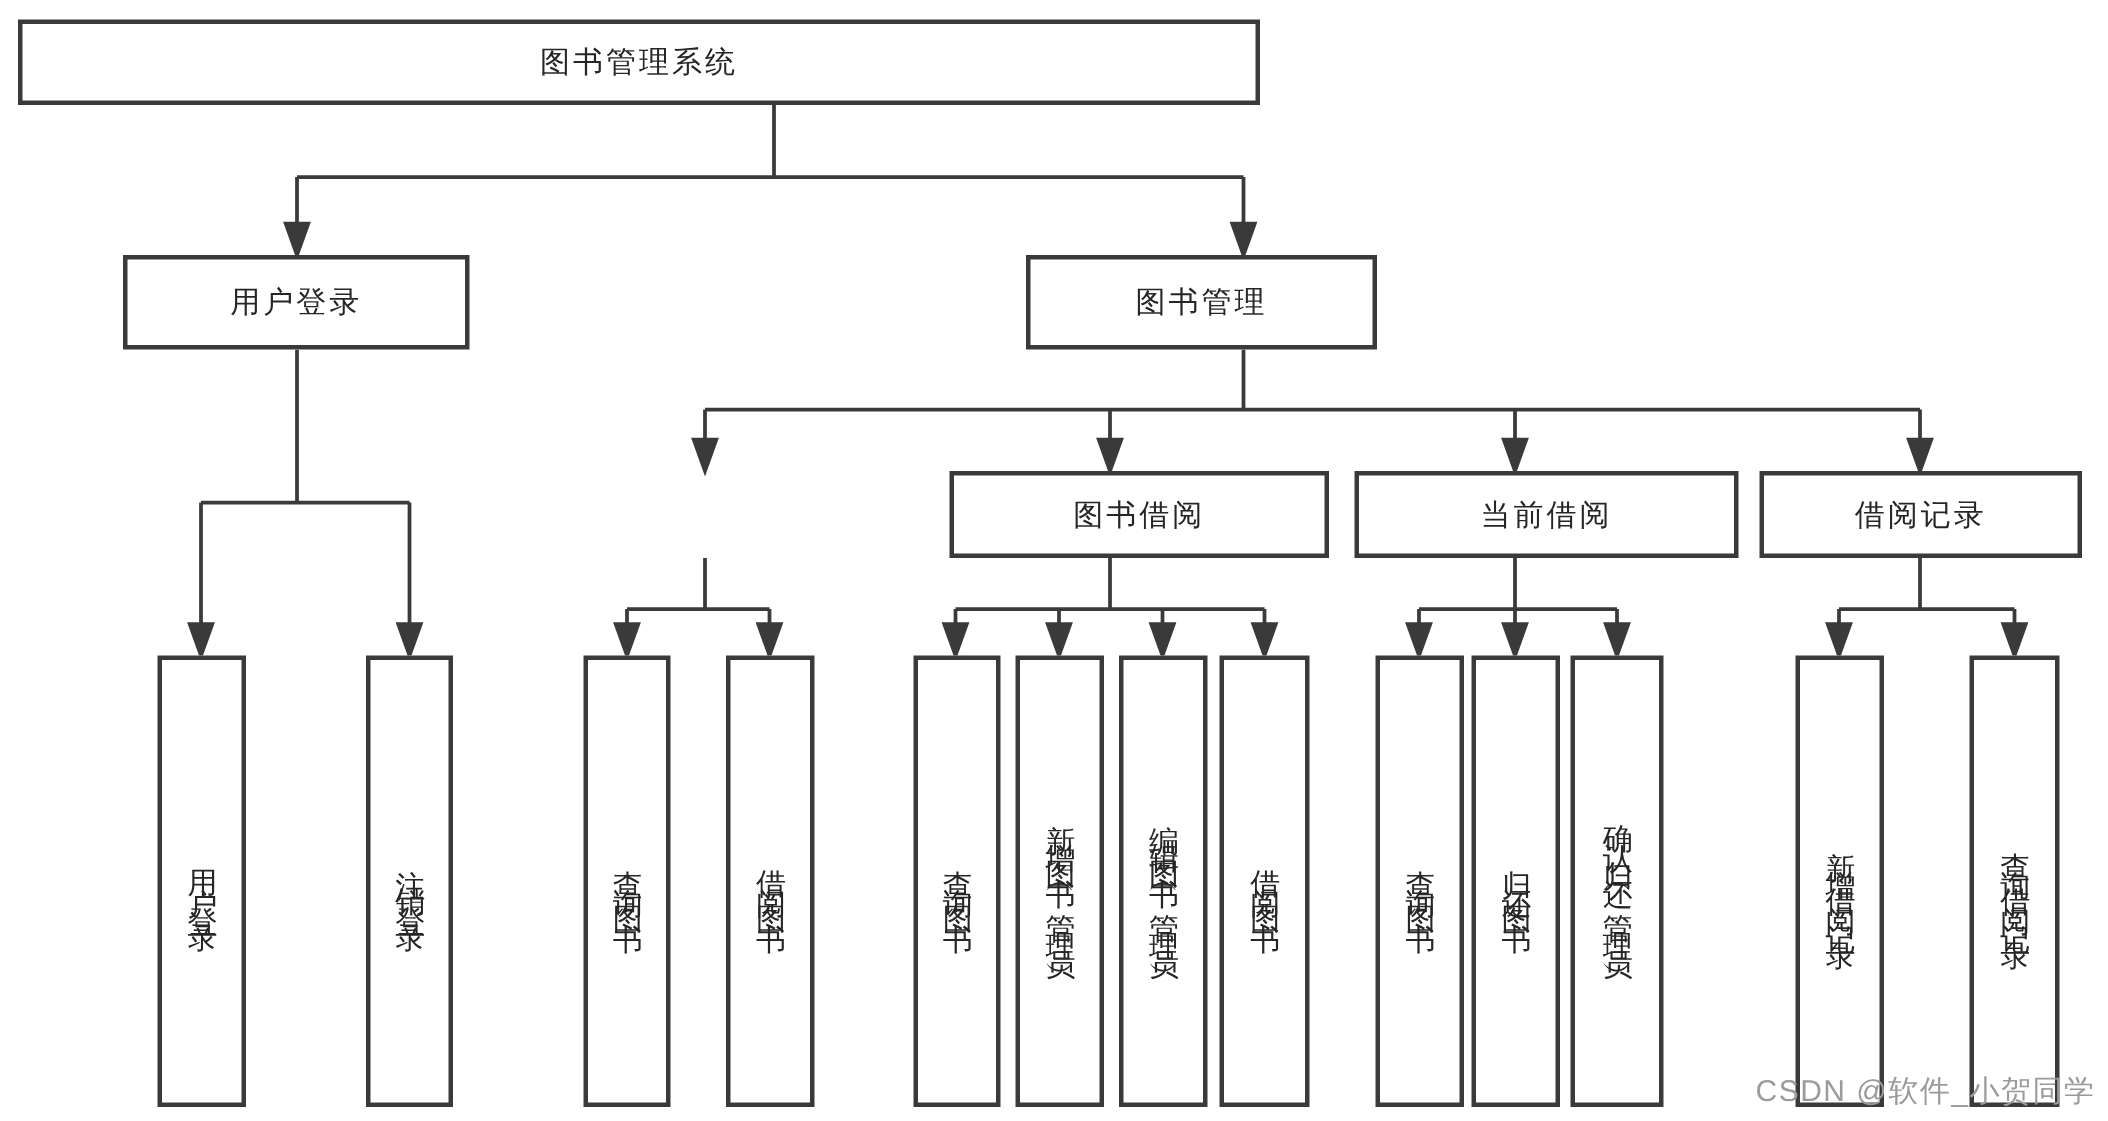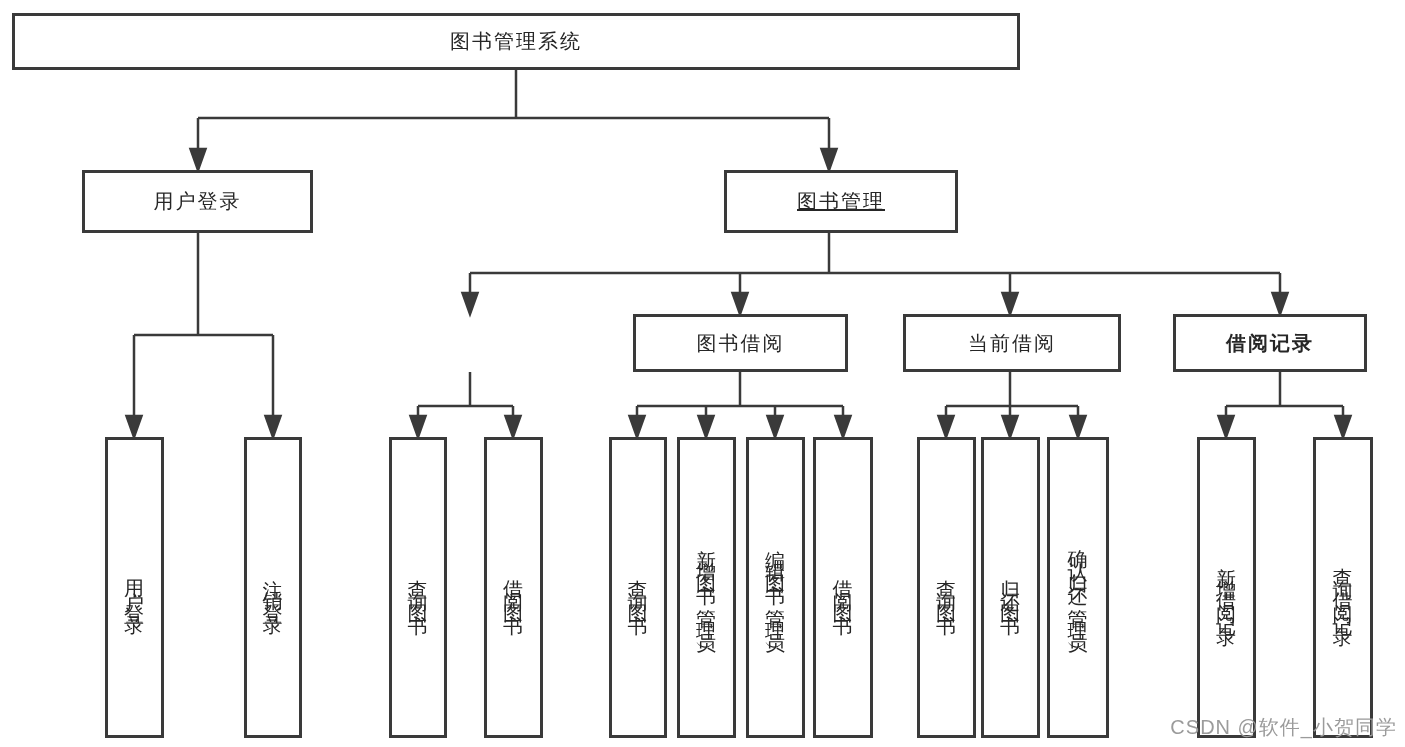--- a/index.html
+++ b/index.html
@@ -140,38 +140,38 @@
         <path d="M1280 372 V406" fill="none"></path>
         <path d="M1226 406 H1343" fill="none"></path>
         <path d="M1226 406 V418" fill="none"></path>
         <polygon points="1218.5,416 1233.5,416 1226,437"></polygon>
         <path d="M1343 406 V418" fill="none"></path>
         <polygon points="1335.5,416 1350.5,416 1343,437"></polygon>
       </g>
     </g>
   </svg>
 
-  <div class="node title-box" style="left:12px; top:13px; width:1008px; height:57px;">
+  <div class="node title-box" style="left:12px; top:13px; width:828px; height:57px;">
     <span class="hlabel">图书管理系统</span>
   </div>
 
   <div class="node" style="left:82px; top:170px; width:231px; height:63px;">
     <span class="hlabel">用户登录</span>
   </div>
-  <div class="node" style="left:724px; top:170px; width:234px; height:63px;text-decoration:underline;">
+  <div class="node" style="left:684px; top:170px; width:234px; height:63px;">
     <span class="hlabel">图书管理</span>
   </div>
 
-  <div class="node" style="left:633px; top:314px; width:215px; height:58px;align-items:center;">
+  <div class="node" style="left:633px; top:314px; width:253px; height:58px;align-items:center;">
     <span class="hlabel">图书借阅</span>
   </div>
-  <div class="node" style="left:903px; top:314px; width:218px; height:58px;">
+  <div class="node" style="left:903px; top:314px; width:256px; height:58px;">
     <span class="hlabel">当前借阅</span>
   </div>
-  <div class="node" style="left:1173px; top:314px; width:194px; height:58px;font-weight:bold;">
+  <div class="node" style="left:1173px; top:314px; width:215px; height:58px;">
     <span class="hlabel">借阅记录</span>
   </div>
 
   <div class="node" style="left:105px; top:437px; width:59px; height:301px;">
     <span class="vlabel">用户登录</span>
   </div>
   <div class="node" style="left:244px; top:437px; width:58px; height:301px;">
     <span class="vlabel">注销登录</span>
   </div>
   <div class="node" style="left:389px; top:437px; width:58px; height:301px;">

